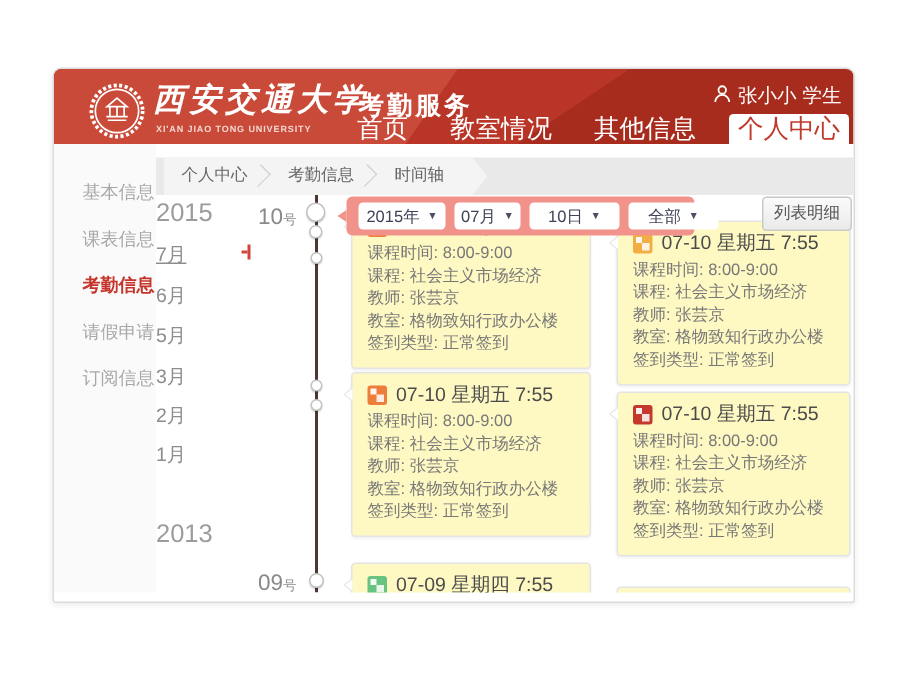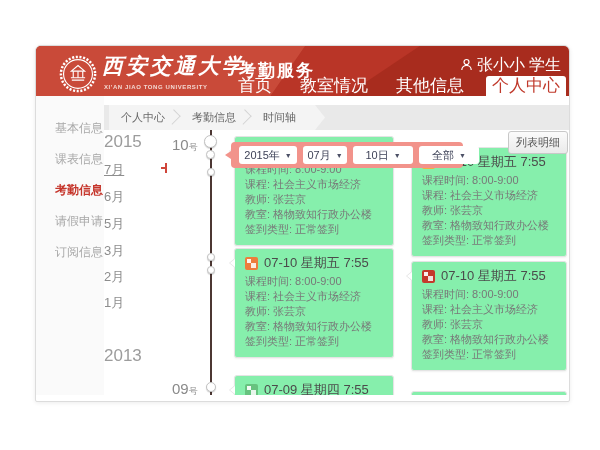--- a/index.html
+++ b/index.html
@@ -18,21 +18,21 @@
   .hdr-light { position:absolute; inset:0; background:#c94a39;
                clip-path:polygon(0 0, 50.5% 0, 44% 100%, 0 100%); }
   .logo { position:absolute; left:23px; top:9px; width:38px; height:38px; }
   .uni-zh { position:absolute; left:66px; top:6px; color:#fff;
             font:italic bold 21px "DejaVu Serif", serif; letter-spacing:3px; white-space:nowrap; }
   .uni-en { position:absolute; left:68px; top:38px; color:#f3d8d2; font-size:6px;
             font-weight:bold; letter-spacing:.6px; white-space:nowrap; }
   .svc-title { position:absolute; left:203px; top:13px; color:#fff; font-size:17px;
                font-weight:bold; letter-spacing:2px; white-space:nowrap; }
   .user { position:absolute; right:8px; top:9px; display:flex; align-items:center; gap:4px;
-          color:#fff; font-size:16px;text-align:right; }
+          color:#fff; font-size:13px;text-align:right; }
   .hdr-nav { position:absolute; right:0; bottom:0; height:20px; display:flex; align-items:stretch; }
   .nav-item { color:#fff; font-size:17px; line-height:20px; padding:0 6px; margin-right:16px;
               white-space:nowrap; cursor:pointer; }
   .nav-item.active { background:#fff; color:#c0392b; border-radius:3px 3px 0 0;
                      margin-right:3px; padding:0 6px; }
 
   
   .bdy { display:flex; height:299px; }
   aside { width:68px; background:#fafafa; padding-top:17px; flex:none; }
   .side-item { font-size:12px; color:#a8a8a8; padding:7px 0 7px 19px; white-space:nowrap; cursor:pointer; }
@@ -70,35 +70,35 @@
           box-shadow:0 1px 1px rgba(0,0,0,.18); }
   .n1{left:100px;top:5px;width:13px;height:13px;}
   .n2{left:102px;top:20px;width:9px;height:9px;}
   .n3{left:103px;top:38px;width:8px;height:8px;}
   .n4{left:103px;top:123px;width:8px;height:8px;}
   .n5{left:103px;top:136px;width:8px;height:8px;}
   .n6{left:102px;top:252px;width:10px;height:10px;}
 
   
   .filterbar { position:absolute; left:127px; top:1px; width:232px; height:26px; background:#f2938b;
-               border-radius:4px; display:flex; align-items:center; gap:6px; padding:0 8px; z-index:6;margin-top:11px; }
+               border-radius:4px; display:flex; align-items:center; gap:6px; padding:0 8px; z-index:6; }
   .filterbar::before { content:''; position:absolute; left:-6px; top:9px;
                border-top:4px solid transparent; border-bottom:4px solid transparent;
                border-right:6px solid #f2938b; }
   .dd { background:#fff; border-radius:3px; height:18px; font-size:11px; color:#3f4358;
         display:flex; align-items:center; justify-content:center; gap:5px; flex:none; cursor:pointer; }
   .dd .caret { font-size:7px; color:#4c5066; }
   .dd1{width:58px;} .dd2{width:44px;} .dd3{width:60px;} .dd4{width:60px;}
 
   .list-btn { position:absolute; left:404px; top:1px; width:60px; height:23px;
               background:linear-gradient(#fbfbfb,#eaeaea); border:1px solid #c8c8c8; border-radius:3px;
               font-size:11px; color:#555; text-align:center; line-height:21px; z-index:6; cursor:pointer; }
 
   
-  .card { position:absolute; background:#86efac; border:1px solid #e4e4e4; border-radius:3px;
+  .card { position:absolute; background:#fef9c3; border:1px solid #e4e4e4; border-radius:3px;
           box-shadow:0 1px 2px rgba(0,0,0,.06); padding:7px 10px 8px; }
   .card::before { content:''; position:absolute; left:-6px; top:9px;
           border-top:5px solid transparent; border-bottom:5px solid transparent;
           border-right:6px solid #e4e4e4; }
   .card::after  { content:''; position:absolute; left:-5px; top:10px;
           border-top:4px solid transparent; border-bottom:4px solid transparent;
           border-right:5px solid #fff; }
   .c-l1{left:130px;top:6px;width:160px;}
   .c-r1{left:307px;top:17px;width:156px;}
   .c-l2{left:130px;top:118px;width:160px;}

